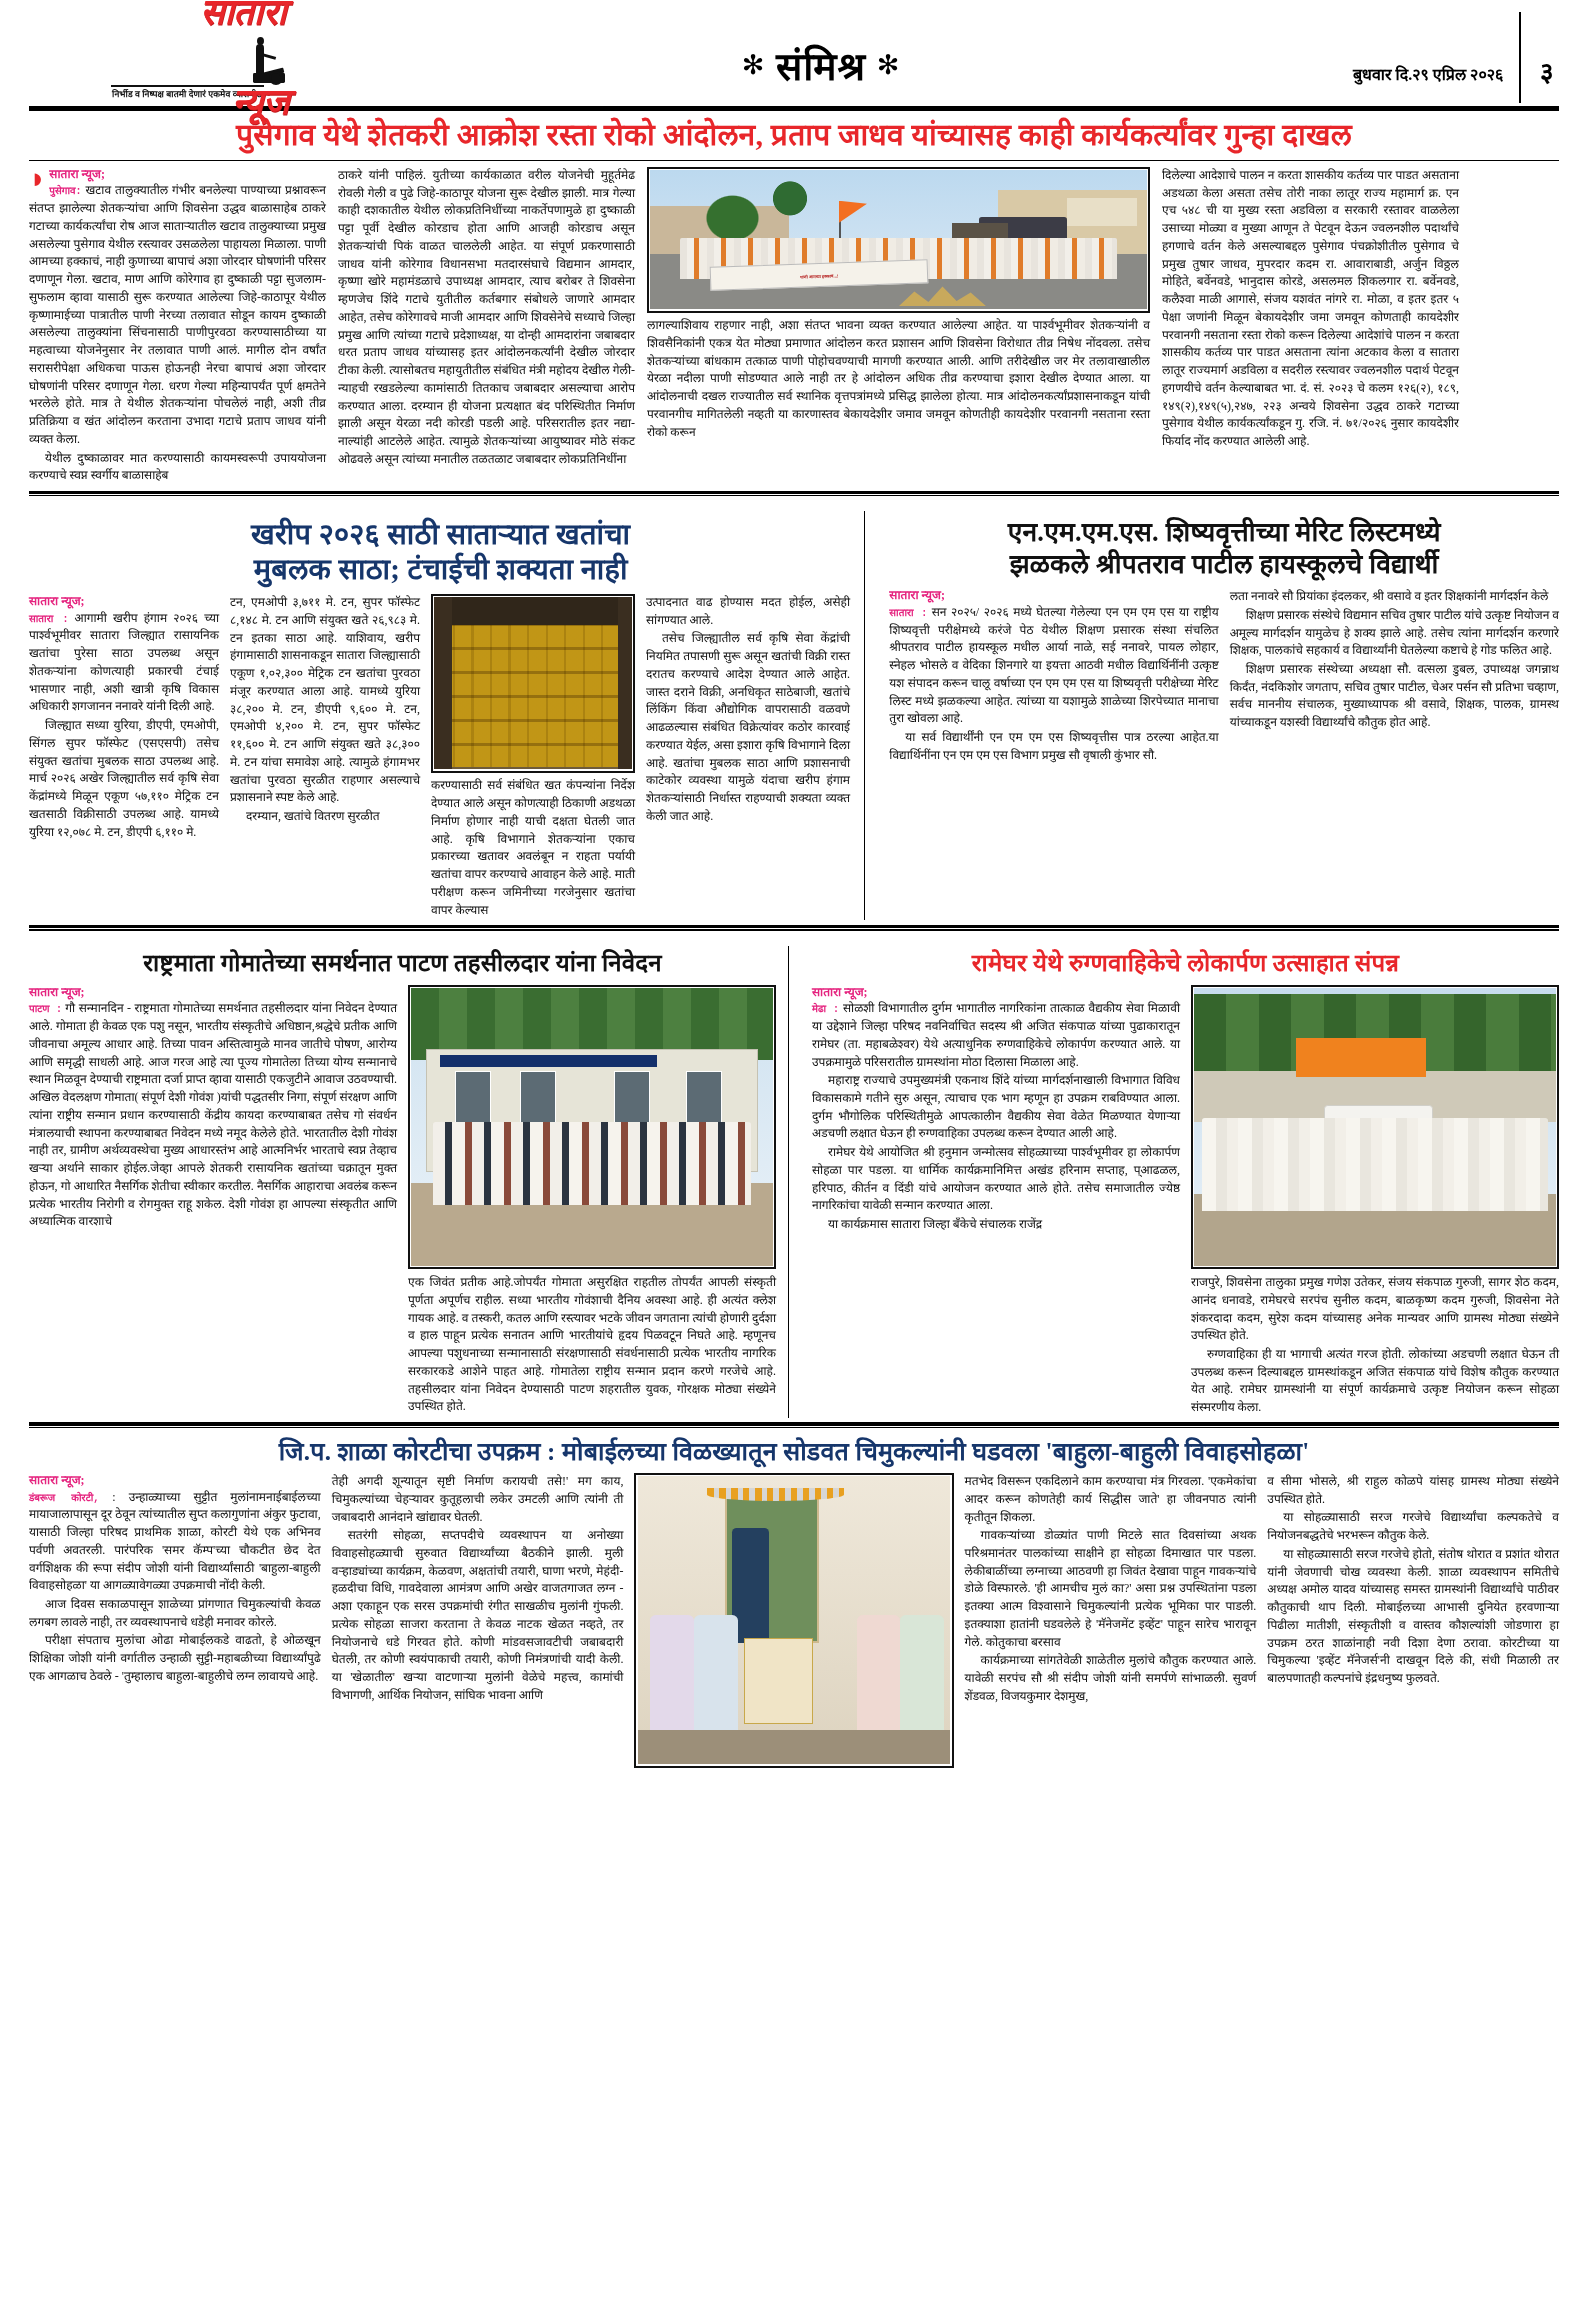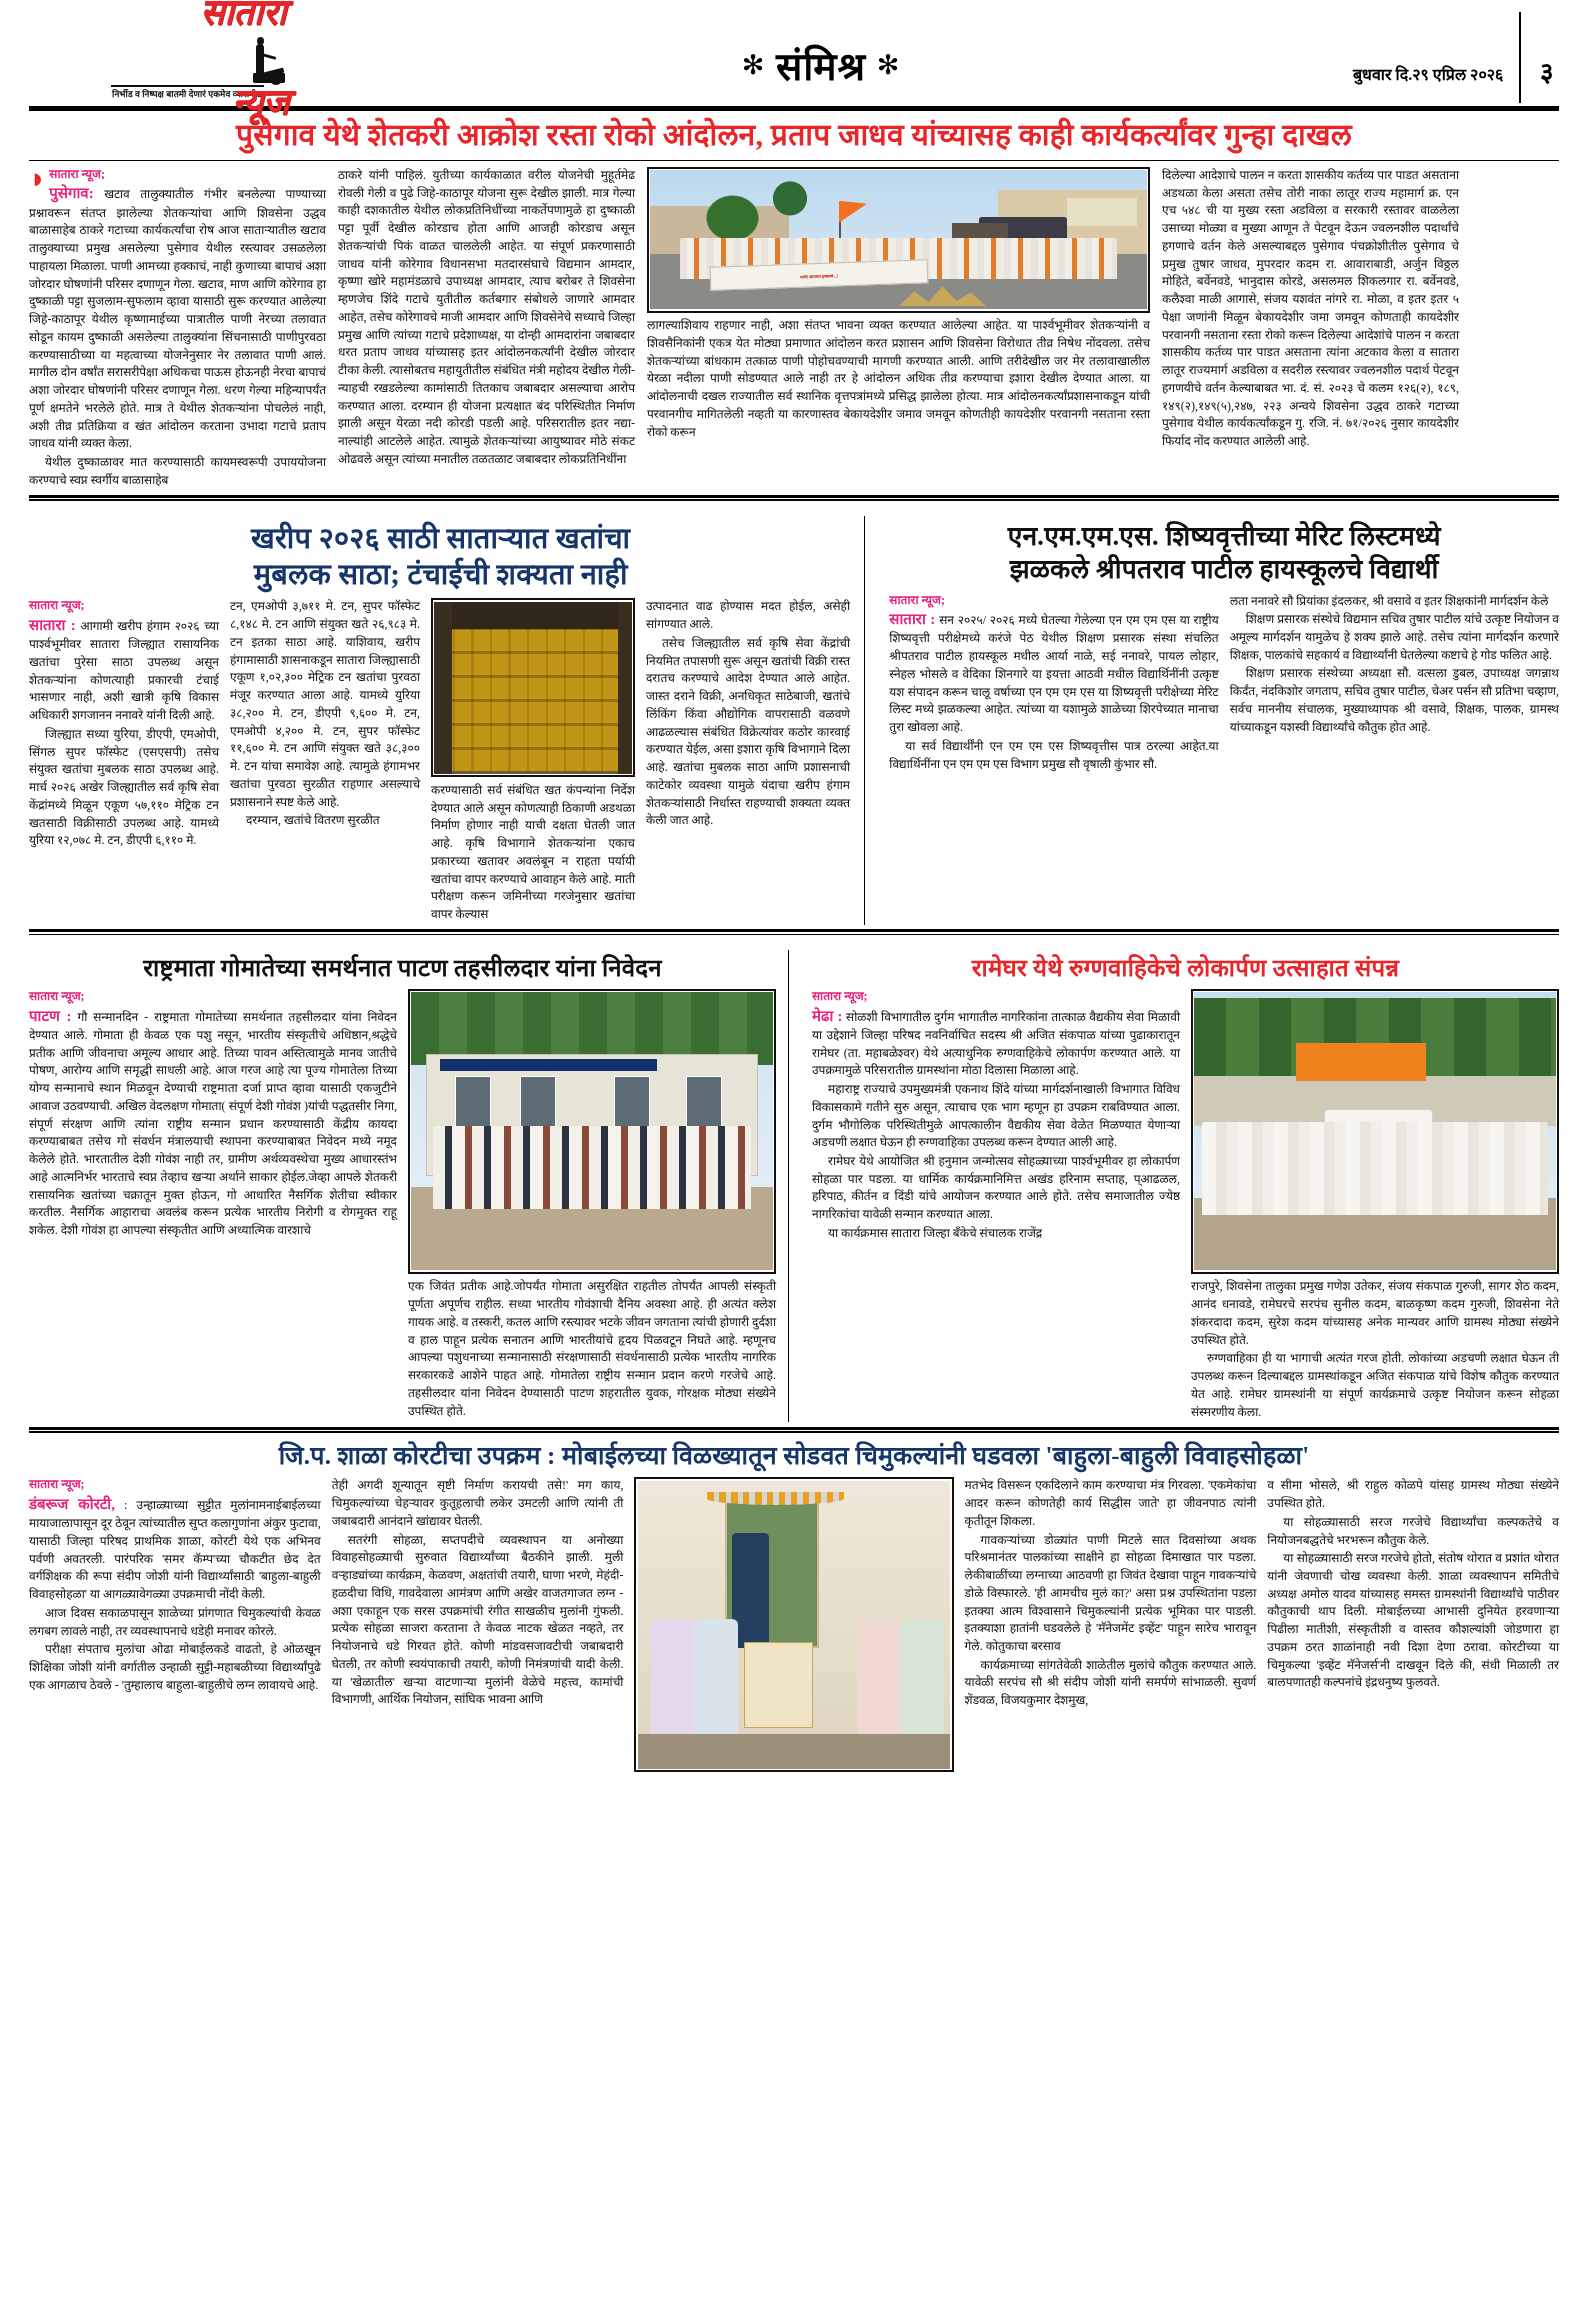--- a/index.html
+++ b/index.html
@@ -82,21 +82,21 @@
   .banner.black { color: #111; }
 
   
   .col-text {
     font-size: 12px; line-height: 1.48; text-align: justify;
     text-justify: inter-word; hyphens: auto; color: #111;
   }
   .col-text p { margin-bottom: 0.9px; text-indent: 0; }
   .col-text p.ind { text-indent: 16px; }
   .byline { color: #e5247f; font-weight: bold; font-size: 12px; line-height:1.3; }
-  .dateline { color: #e5247f; font-weight: bold; font-size: 15px; }
+  .dateline { color: #e5247f; font-weight: bold; font-size: 10px; font-family: Liberation Mono, monospace; }
   .dropcap-o {
     float: left; color: #e8262a; font-size: 29px; font-weight: bold;
     line-height: .72; margin: 0.9px 2.8px 0 0;
   }
 
   
   .sec1 { display: flex; gap: 12px; padding-top: 5.6px; }
   .sec1 .c { width: 297px; }
   .sec1 .c.wide { width: 503px; }
   .photo-frame { border: 2.8px solid #111; padding: 1.4px; background:#fff; }

